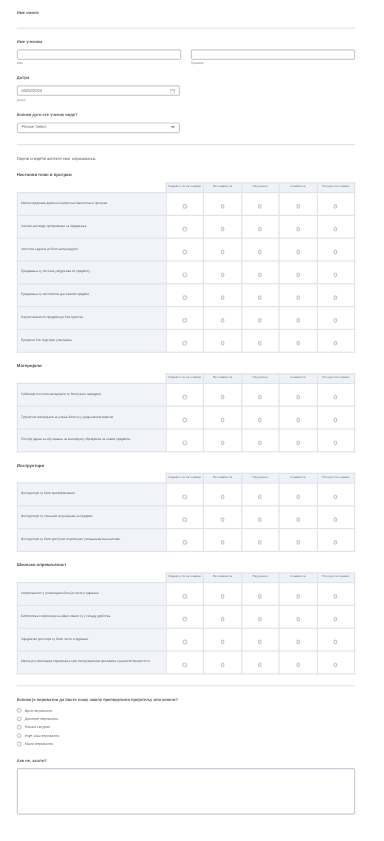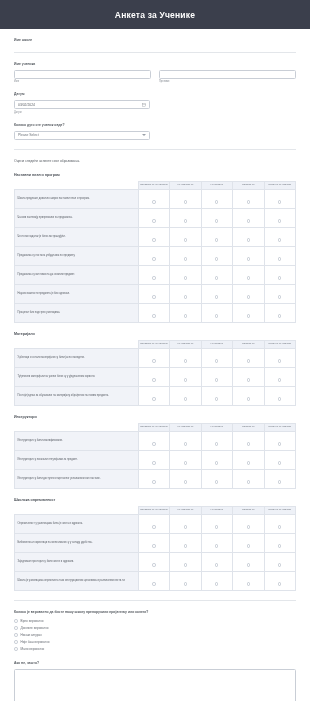--- a/index.html
+++ b/index.html
@@ -188,23 +188,20 @@
     background: #fff;
     position: relative;
   }
   .textarea.h1 { height: 39px; }
 </style>
 </head>
 <body>
 
 <div class="page">
 
-  <div class="header">
-    <span class="header-title">Анкета за Ученике</span>
-  </div>
 
   <div class="form-body">
 
     <div class="field-block">
       <div class="field-label">Име школе</div>
     </div>
 
     <div class="divider"></div>
 
     <div class="field-block">

